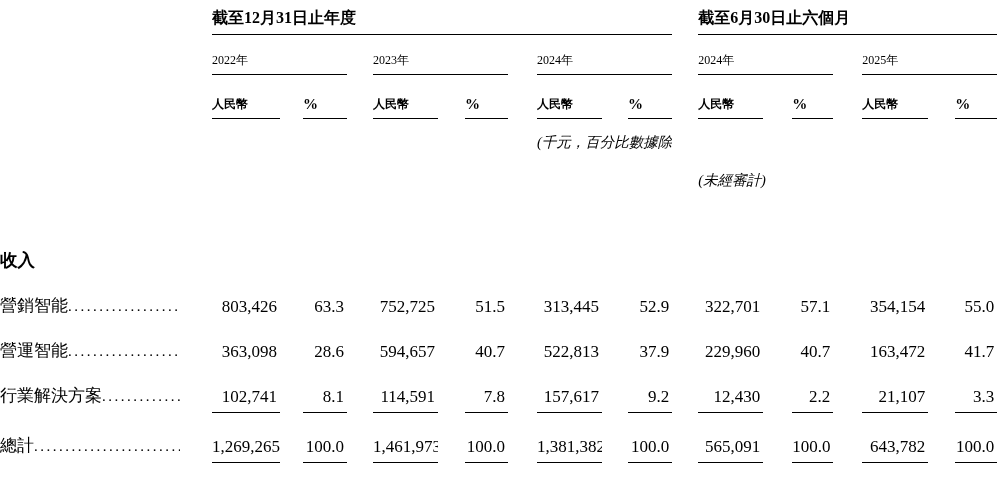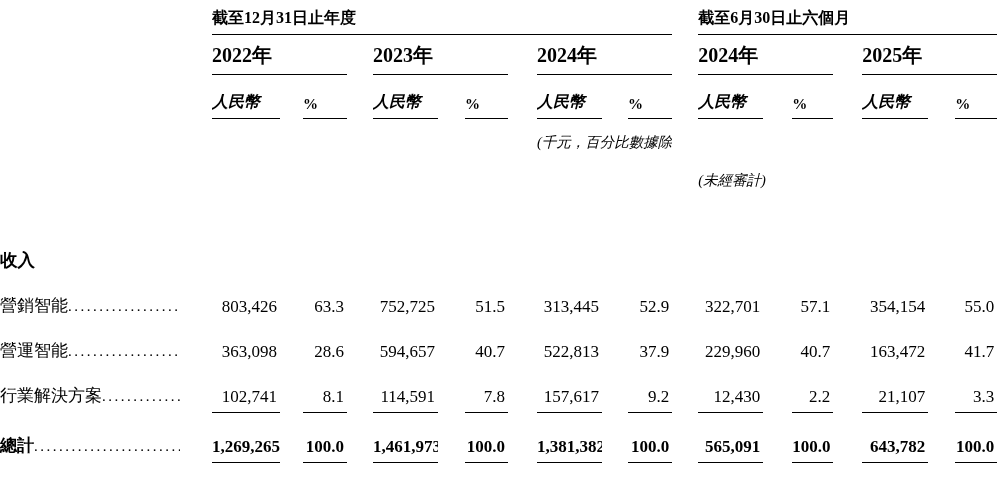--- a/index.html
+++ b/index.html
@@ -33,25 +33,25 @@
   .dbl::after {
     content: "";
     position: absolute;
     left: 0; right: 0;
     bottom: -5px;
     border-bottom: 1.5px solid #000;
   }
   
   .c { }
   .num { text-align: right; padding-right: 3px !important; font-size: 17px; }
-  .b { font-weight: bold; }
+  .b { font-weight: normal; }
   
   .hdr  { font-size: 16px; font-weight: bold; }
-  .year { font-size: 20px; font-weight: bold; }
-  .sub  { font-size: 16px; font-weight: bold; font-style: italic; }
+  .year { font-size: 12px; font-weight: normal; }
+  .sub  { font-size: 12px; font-weight: bold; }
   .pcth { font-size: 15px; font-weight: bold; }
   .note { font-style: italic; font-size: 14.5px; padding-bottom: 2px !important; }
   
   .lbl     { font-size: 17px; padding-right: 32px !important; }
   .section { font-size: 17.5px; font-weight: bold; }
   .leader { display: flex; align-items: baseline; }
   .leader .txt { white-space: nowrap; }
   .leader .dots {
     flex: 1 1 auto;
     overflow: hidden;

